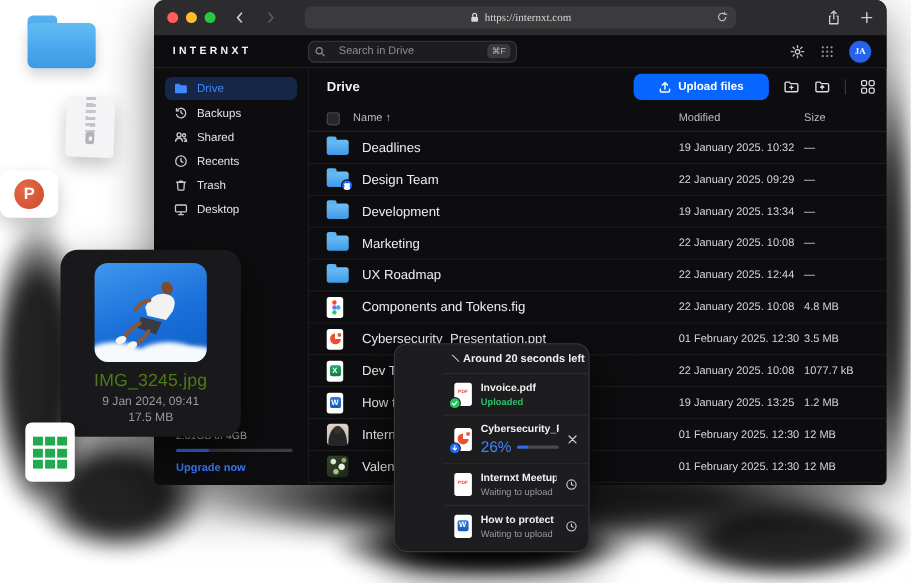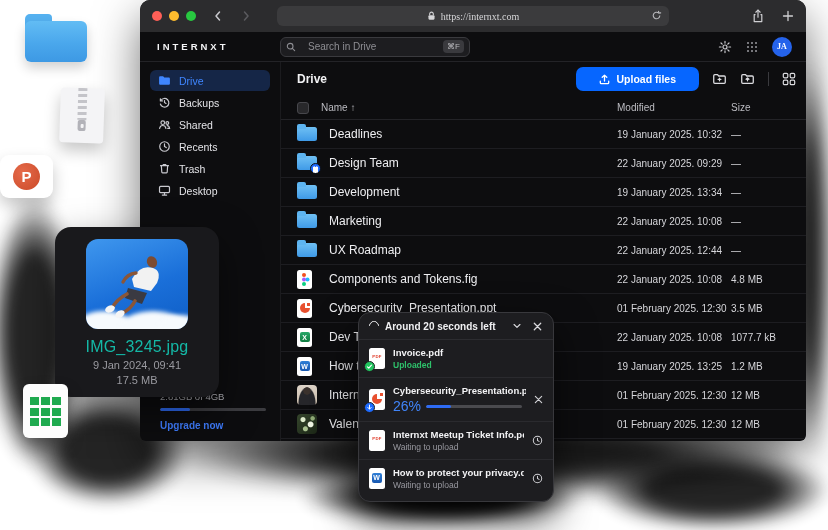--- a/index.html
+++ b/index.html
@@ -103,22 +103,22 @@
       radial-gradient(ellipse at 50% 92%, #26262a 0 8px, transparent 9px),
       linear-gradient(#ded4c8,#c9bcab); }
   .ic-img-plant { background:
       radial-gradient(circle at 30% 28%, #dfeccd 0 2px, transparent 3px),
       radial-gradient(circle at 68% 52%, #eef4e2 0 2.4px, transparent 3.4px),
       radial-gradient(circle at 42% 74%, #a9c18f 0 2px, transparent 3px),
       radial-gradient(circle at 78% 22%, #8faa76 0 1.8px, transparent 2.6px),
       linear-gradient(135deg,#35452c,#1c2717); }
 
   
-  #popup { position:absolute; left:358px; top:312px; width:196px; background:#1d1d20; border:1px solid #38383c;
-    border-radius:12px; box-shadow:0 18px 40px rgba(0,0,0,.65); z-index:30; overflow:hidden; padding-bottom:4px; }
+  #popup { position:absolute; left:358px; top:312px; width:178px; background:#1d1d20; border:1px solid #38383c;
+    border-radius:12px; box-shadow:0 18px 40px rgba(0,0,0,.65); z-index:30; overflow:hidden; padding-bottom:4px;padding-left:44px; }
   #popup-header { height:27px; display:flex; align-items:center; gap:6px; padding:0 10px; border-bottom:1px solid #2c2c30; }
   #spinner { width:10px; height:10px; border-radius:50%; border:1.8px solid #ececee; border-left-color:transparent;
     border-bottom-color:transparent; transform:rotate(-45deg); }
   #popup-title { font-size:10px; font-weight:bold; color:#f0f0f2; flex:1; white-space:nowrap; }
   .popup-hicons { display:flex; align-items:center; gap:10px; color:#d9d9dd; }
   .pitem { display:flex; align-items:center; gap:8px; padding:7px 10px; border-bottom:1px solid #2a2a2e; }
   .pitem:last-child { border-bottom:none; }
   .ptile { width:16px; height:21px; flex:0 0 auto; }
   .pbadge { position:absolute; left:-5px; bottom:-3px; width:11px; height:11px; border-radius:50%;
     display:flex; align-items:center; justify-content:center; border:1.5px solid #1d1d20; }
@@ -134,21 +134,21 @@
   .pbar { width:96px; height:3px; border-radius:2px; background:#4a4a4e; overflow:hidden; display:inline-block; }
   .pfill { display:block; height:100%; background:#2e6bf4; border-radius:2px; }
   .pctrl { color:#cfcfd3; display:flex; align-items:center; }
 
   
   #preview-card { position:absolute; left:55px; top:227px; width:164px; height:170px; background:#19191c;
     border-radius:16px; box-shadow:0 16px 38px rgba(0,0,0,.5); z-index:20; text-align:center; }
   #preview-photo { width:102px; height:90px; margin:12px auto 0; border-radius:12px; overflow:hidden; position:relative;
     background:linear-gradient(160deg,#3f97ee 0%,#1a6fd9 55%,#0f5ec6 100%); }
   .cloud { position:absolute; background:#f6fafd; border-radius:50%; filter:blur(2px); }
-  #preview-name { margin-top:9px; font-size:16px; font-weight:500; color:#14b8a6; letter-spacing:.2px; }
+  #preview-name { margin-top:9px; font-size:16px; font-weight:500; color:#4d7c0f; letter-spacing:.2px; }
   #preview-date, #preview-size { margin-top:3px; font-size:11px; color:#9a9aa0; }
 
   
   #deco-folder { position:absolute; left:25px; top:14px; width:62px; height:48px; z-index:5; }
   #deco-folder .fbody { position:absolute; left:0; top:7px; width:62px; height:41px; border-radius:6px;
     background:linear-gradient(#62bcf4 0%,#4aa7ec 55%,#3d99e4 100%); box-shadow:0 6px 12px rgba(0,0,0,.18); }
   #deco-folder .ftab { position:absolute; left:0; top:0; width:27px; height:13px; border-radius:5px 4px 0 0; background:#55b1f0; }
   #deco-zip { position:absolute; left:60px; top:88px; width:44px; height:55px; background:#f4f4f6; border-radius:4px;
     transform:rotate(2deg); box-shadow:0 8px 16px rgba(0,0,0,.22); z-index:5; }
   #deco-zip .teeth { position:absolute; left:50%; top:0; width:9px; height:32px; transform:translateX(-50%);

